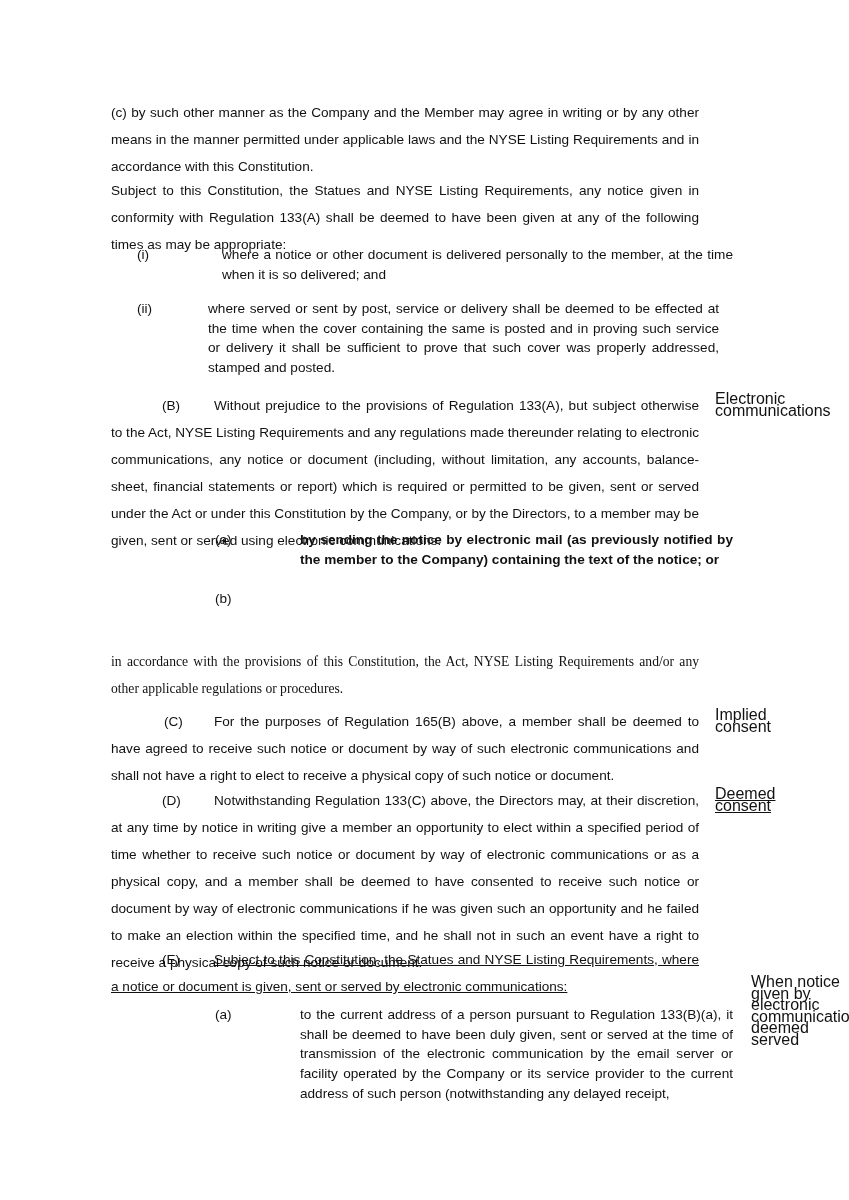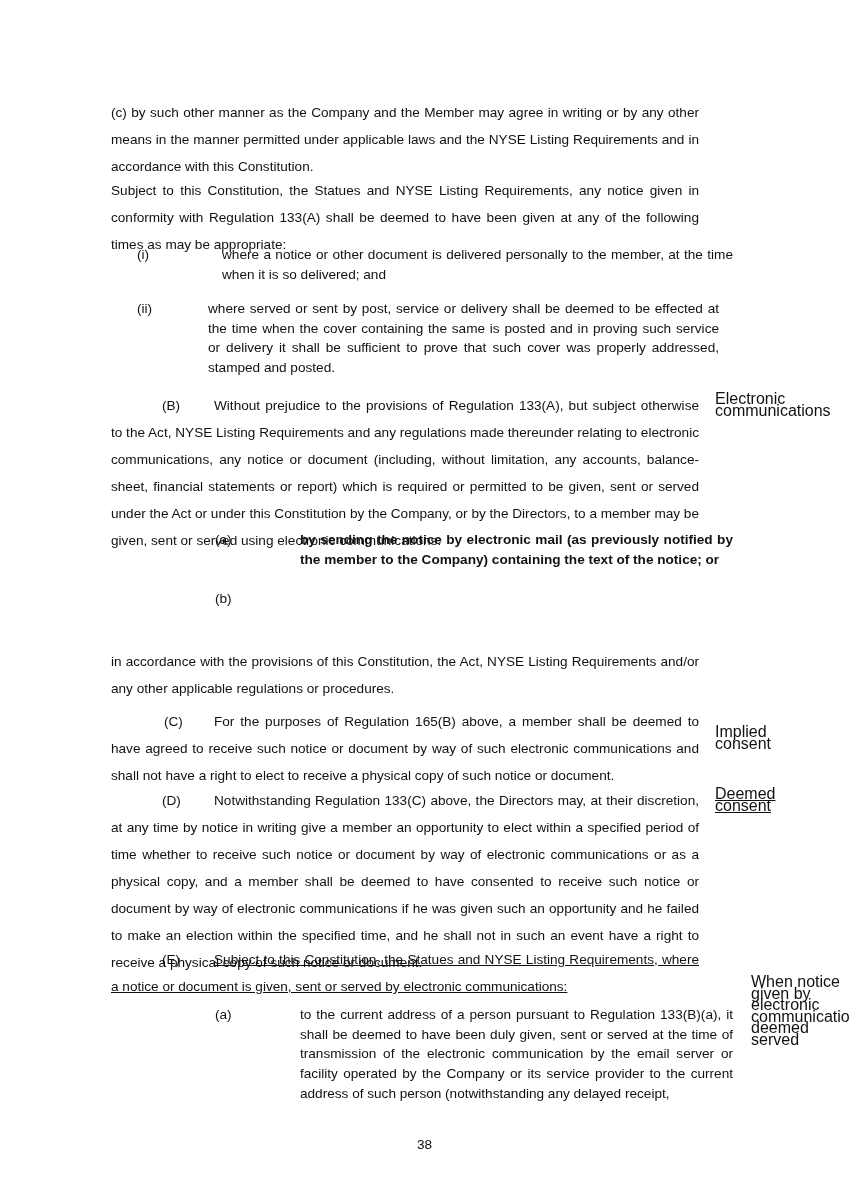--- a/index.html
+++ b/index.html
@@ -41,36 +41,35 @@
 
   <div class="sub" style="left:215px; top:530px; width:484px; height:40px;">
     <span class="num">(a)</span>
     <div class="txt" style="left:51px; width:433px;font-weight:bold;">by sending the notice by electronic mail (as previously notified by the member to the Company) containing the text of the notice; or</div>
   </div>
 
   <div class="sub" style="left:215px; top:589px; width:484px; height:40px;">
     <span class="num">(b)</span>
   </div>
 
-  <div class="blk" style="top:648px;">in accordance with the provisions of this Constitution, the Act, NYSE Listing Requirements and/or any other applicable regulations or procedures.</div>
+  <div class="blk" style="top:648px;font-family:Liberation Serif, serif;">in accordance with the provisions of this Constitution, the Act, NYSE Listing Requirements and/or any other applicable regulations or procedures.</div>
 
   <div class="blk" style="top:708px;">
     <span class="indent-label" style="margin-left:53px; width:50px;">(C)</span><span>For the purposes of Regulation 165(B) above, a member shall be deemed to have agreed to receive such notice or document by way of such electronic communications and shall not have a right to elect to receive a physical copy of such notice or document.</span>
   </div>
-  <div class="margin-note" style="top:726px;">Implied consent</div>
+  <div class="margin-note" style="top:709px;">Implied consent</div>
 
   <div class="blk" style="top:787px;">
     <span class="indent-label" style="margin-left:51px; width:52px;">(D)</span><span>Notwithstanding Regulation 133(C) above, the Directors may, at their discretion, at any time by notice in writing give a member an opportunity to elect within a specified period of time whether to receive such notice or document by way of electronic communications or as a physical copy, and a member shall be deemed to have consented to receive such notice or document by way of electronic communications if he was given such an opportunity and he failed to make an election within the specified time, and he shall not in such an event have a right to receive a physical copy of such notice or document.</span>
   </div>
   <div class="margin-note" style="top:788px;text-decoration:underline;">Deemed consent</div>
 
   <div class="blk" style="top:946px;text-decoration:underline;">
     <span class="indent-label" style="margin-left:51px; width:52px;">(E)</span><span>Subject to this Constitution, the Statues and NYSE Listing Requirements, where a notice or document is given, sent or served by electronic communications:</span>
   </div>
   <div class="margin-note" style="top:976px; width:98px;margin-left:36px;">When notice given by electronic communications deemed served</div>
 
   <div class="sub" style="left:215px; top:1005px; width:484px; height:100px;">
     <span class="num">(a)</span>
     <div class="txt" style="left:51px; width:433px;">to the current address of a person pursuant to Regulation 133(B)(a), it shall be deemed to have been duly given, sent or served at the time of transmission of the electronic communication by the email server or facility operated by the Company or its service provider to the current address of such person (notwithstanding any delayed receipt,</div>
   </div>
 
-  <div class="pageno">38</div>
 </div>
 
 </body></html>

